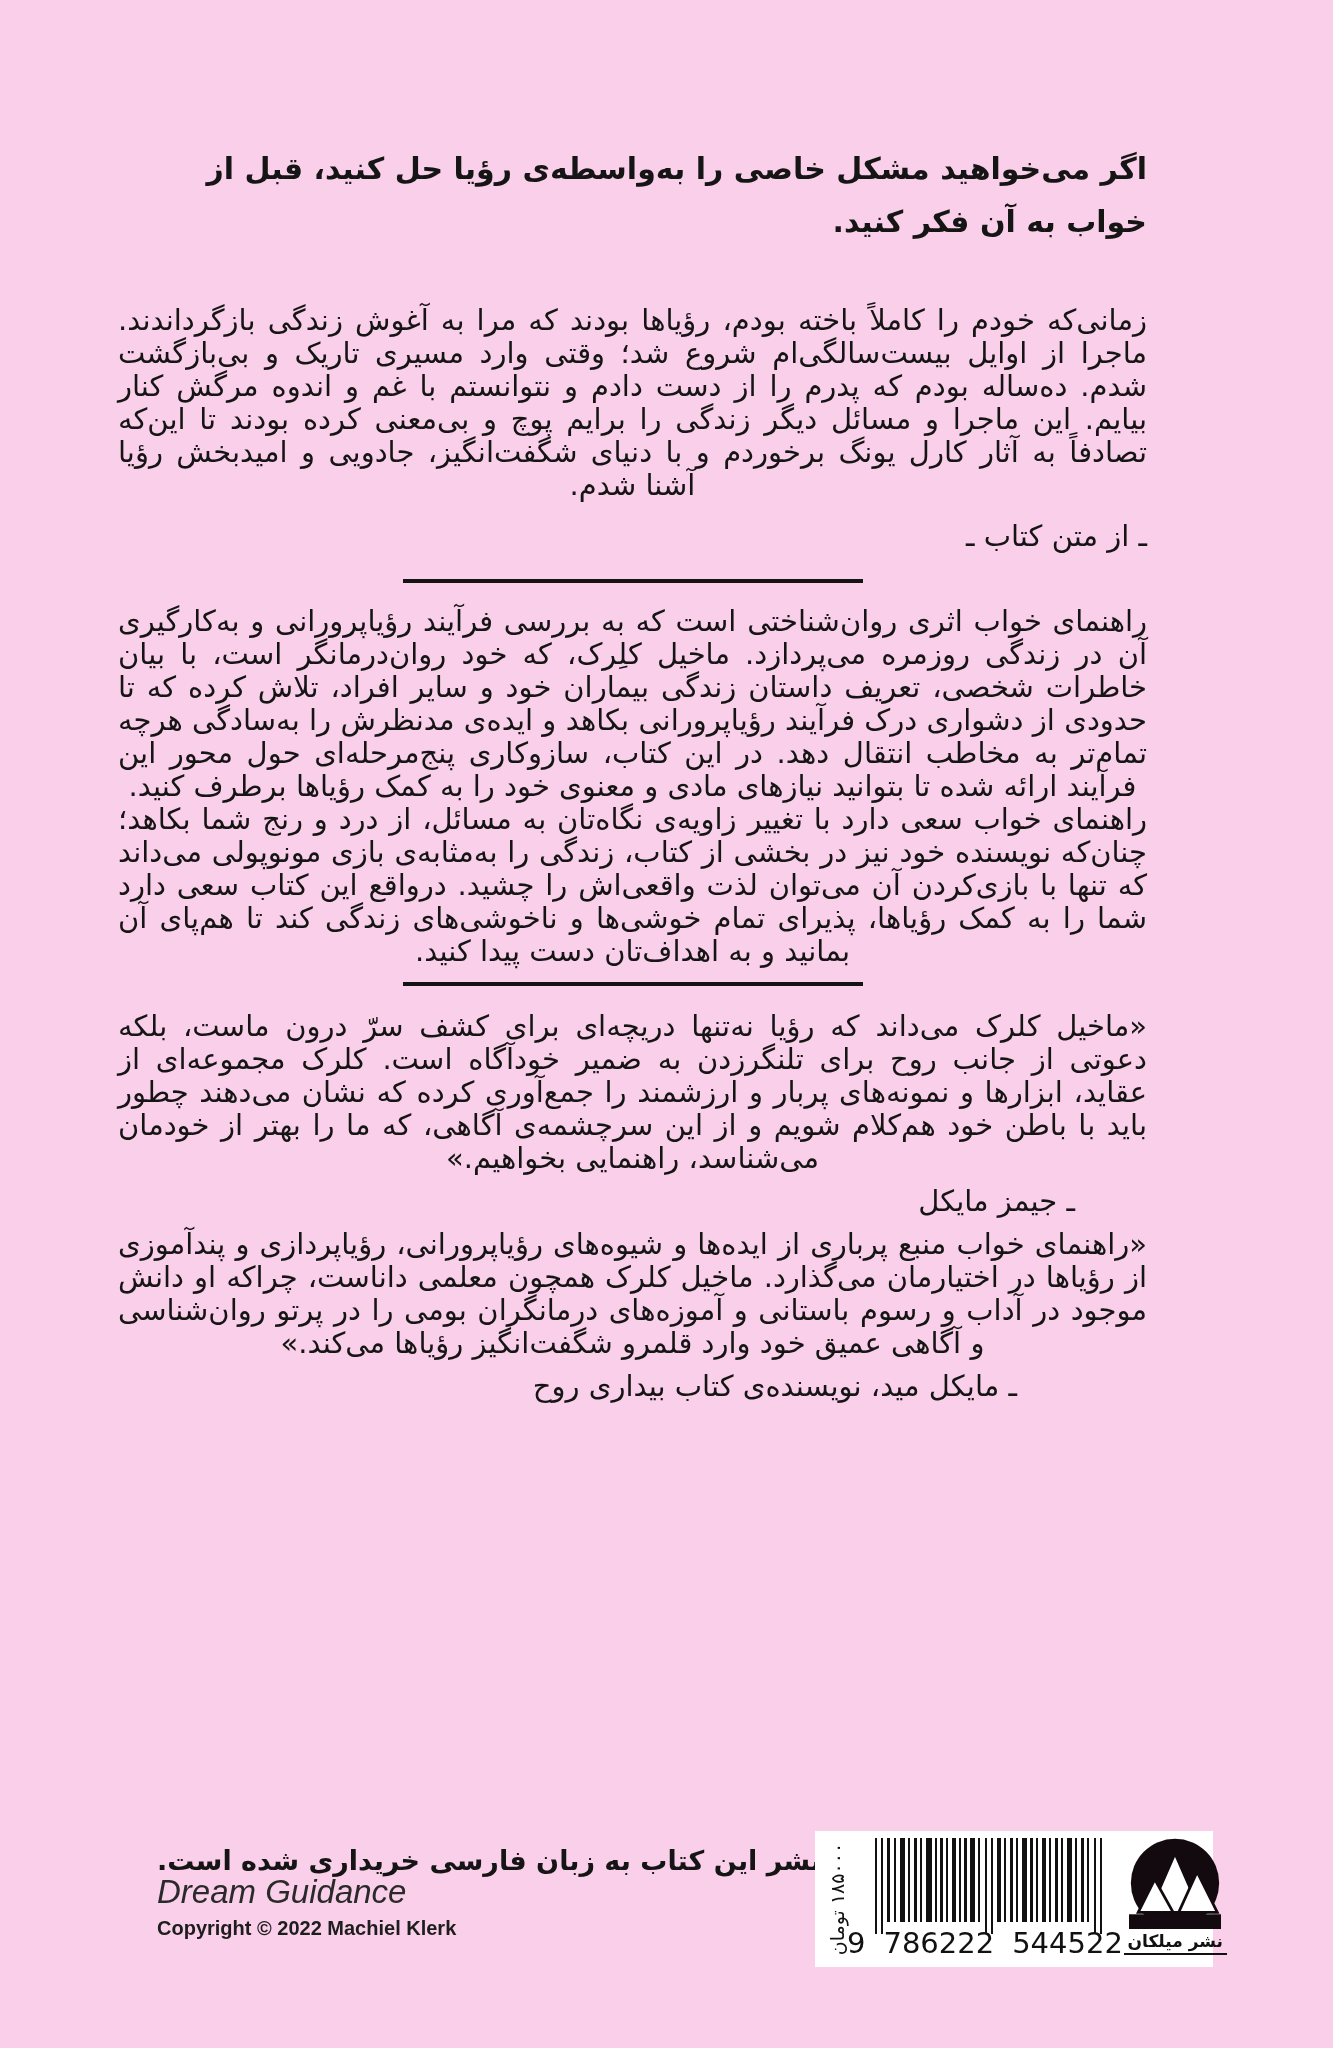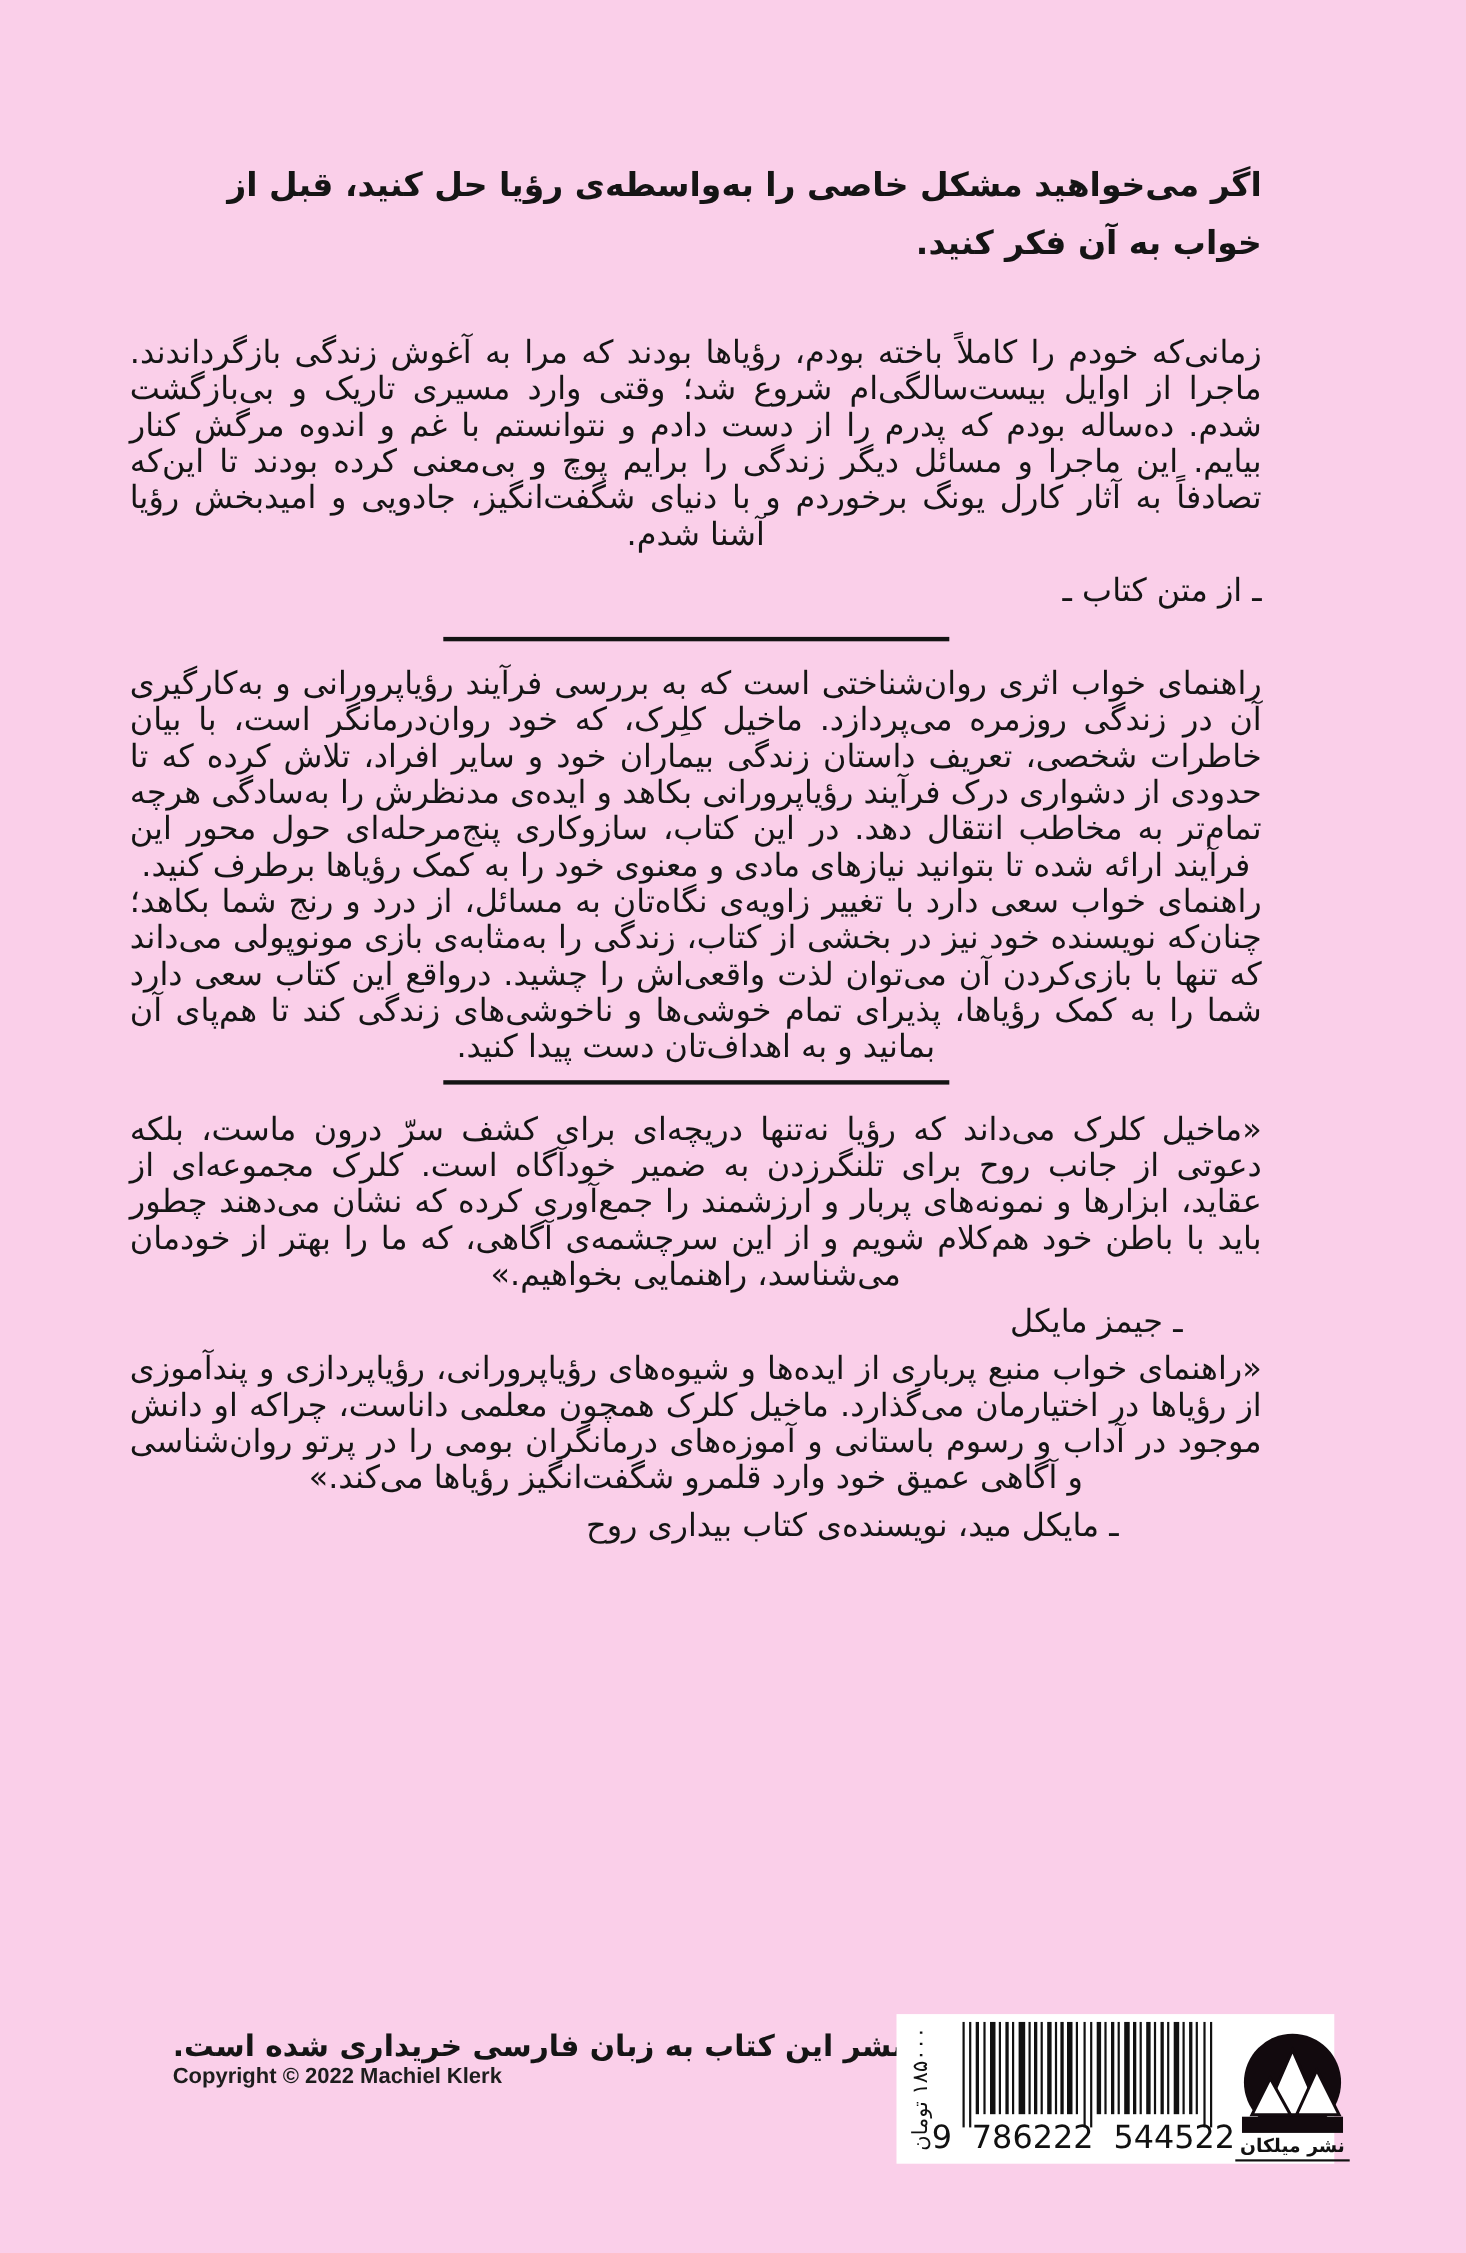--- a/index.html
+++ b/index.html
@@ -84,21 +84,21 @@
   }
   .code-col svg{display:block;margin:0 auto;}
   .code-nums{
     display:flex;justify-content:flex-start;gap:18px;
     font-size:29px;line-height:30px;color:#111;
     font-family:"DejaVu Sans", sans-serif;
     margin-top:-8px;
   }
   .code-nums .lead{margin-left:-12px;}
   .logo-col{
-    width:104px;flex:none;text-align:center;padding-top:16px;
+    width:104px;flex:none;text-align:right;padding-top:6px;
   }
   .logo-circle{display:block;margin:0 auto;}
   .logo-name{
     display:inline-block;direction:rtl;
     font-size:17px;font-weight:bold;color:#111;
     border-bottom:2px solid #111;padding:0 4px 2px 4px;
     margin-top:2px;
   }
 </style>
 </head>
@@ -126,20 +126,21 @@
   <div class="attr attr-right2">ـ مایکل مید، نویسنده‌ی کتاب بیداری روح</div>
 
 </div>
 
 <div class="rights-line">
   <span class="c-icon">©</span>
   <span class="rights-fa">حق نشر این کتاب به زبان فارسی خریداری شده است.</span>
 </div>
 
 <div class="latin-block">
+  <div class="dg-title">Dream Guidance</div>
   <div class="copy-line">Copyright © 2022 Machiel Klerk</div>
 </div>
 
 <div class="barcode-box">
   <div class="price-col">
     <span>۱۸۵۰۰۰ تومان</span>
   </div>
   <div class="code-col">
     <svg width="236" height="98" viewBox="0 0 236 98">
       <g fill="#111">

